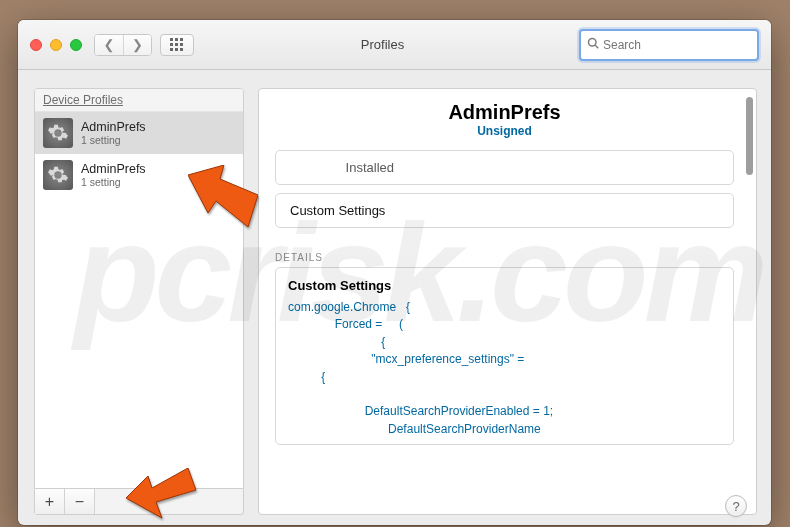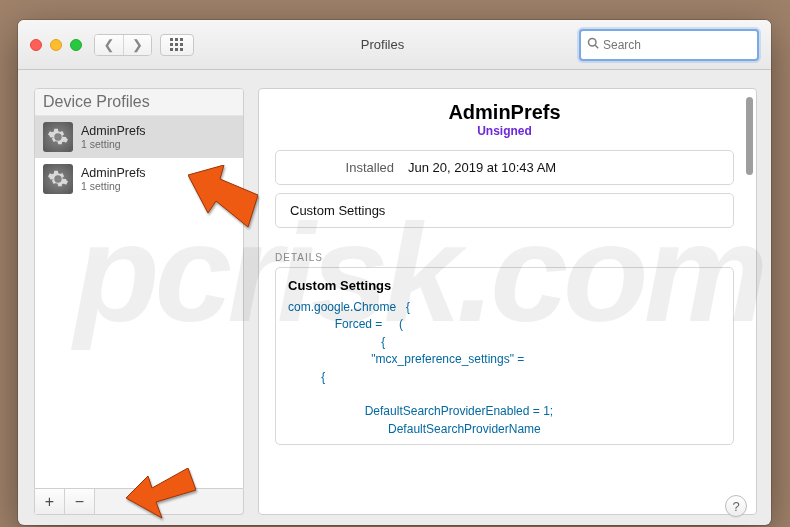--- a/index.html
+++ b/index.html
@@ -74,22 +74,23 @@
   padding: 18px 14px 10px 16px; gap: 14px;
 }
 .sidebar {
   width: 210px; display: flex; flex-direction: column;
 }
 .side-list {
   flex: 1; background: #fff; border: 1px solid #cfcfcf; border-radius: 4px 4px 0 0;
   overflow: hidden;
 }
 .side-head {
-  padding: 4px 8px; color: #6f6f6f; font-size: 16px; border-bottom: 1px solid #e4e4e4;
+  padding: 4px 8px; color: #6f6f6f; font-size: 12px; border-bottom: 1px solid #e4e4e4;
   background: #f4f4f4;
+  text-decoration: underline;
 }
 .side-item {
   display: flex; gap: 8px; align-items: center; padding: 6px 8px;
   cursor: pointer;
 }
 .side-item.selected { background: #dcdcdc; }
 .side-item .gear {
   width: 30px; height: 30px; background: radial-gradient(#888,#555); border-radius: 3px;
   display: flex; align-items: center; justify-content: center; color: #ddd;
 }
@@ -104,21 +105,21 @@
   width: 30px; height: 100%; background: linear-gradient(#fdfdfd,#efefef);
   border: none; border-right: 1px solid #d2d2d2; font-size: 16px; color: #4b4b4b;
   cursor: pointer;
 }
 .main {
   flex: 1; background: #fff; border: 1px solid #cfcfcf; border-radius: 4px;
   padding: 10px 4px 10px 14px; position: relative; overflow: hidden;
 }
 .main-inner { height: 100%; overflow-y: auto; padding-right: 16px; }
 .profile-title { text-align: center; font-size: 20px; font-weight: 700; margin-top: 2px; }
-.unsigned { text-align: center; font-size: 12px; font-weight: 700; color: #6d28d9; margin-bottom: 12px; }
+.unsigned { text-align: center; font-size: 12px; font-weight: 700; color: #0369a1; margin-bottom: 12px; }
 .info-row {
   display: flex; align-items: center; border: 1px solid #d8d8d8; border-radius: 5px;
   padding: 9px 14px; margin: 8px 2px; font-size: 13px;
 }
 .info-row .label { width: 118px; text-align: right; color: #5a5a5a; padding-right: 14px; }
 .info-row .value { flex: 1; color: #111; }
 .details-head {
   font-size: 10px; letter-spacing: 1px; color: #8e8e8e; margin: 24px 2px 4px;
 }
 .details-box {
@@ -228,21 +229,20 @@
       </div>
     </div>
 
     <div class="main">
       <div class="main-inner">
         <div class="profile-title">AdminPrefs</div>
         <div class="unsigned">Unsigned</div>
 
         <div class="info-row">
           <div class="label">Installed</div>
-          <div class="value">Jun 20, 2019 at 10:43 AM</div>
         </div>
         <div class="info-row">
           <div class="value">Custom Settings</div>
         </div>
 
         <div class="details-head">DETAILS</div>
         <div class="details-box">
           <div class="sect">Custom Settings</div>
           <pre>com.google.Chrome   {
               Forced =     (

